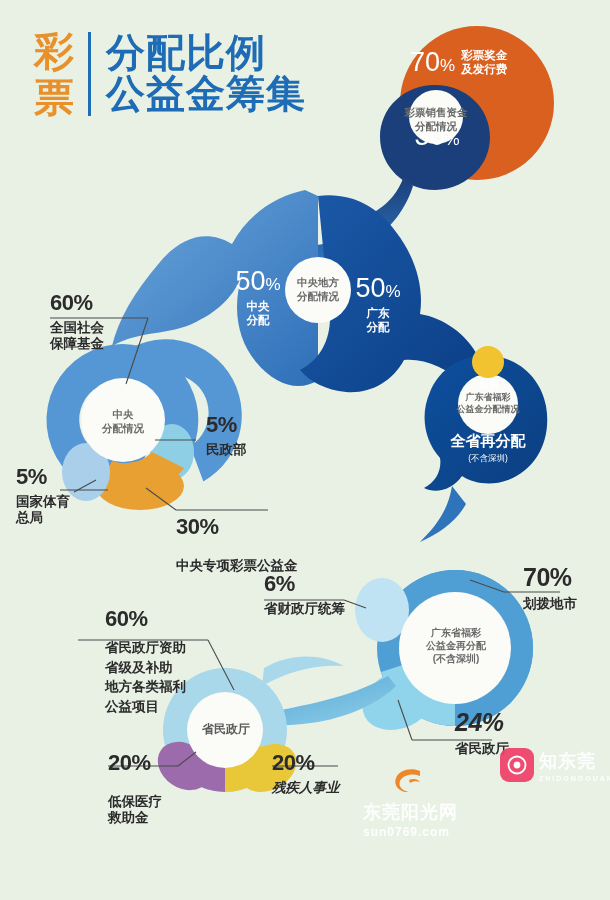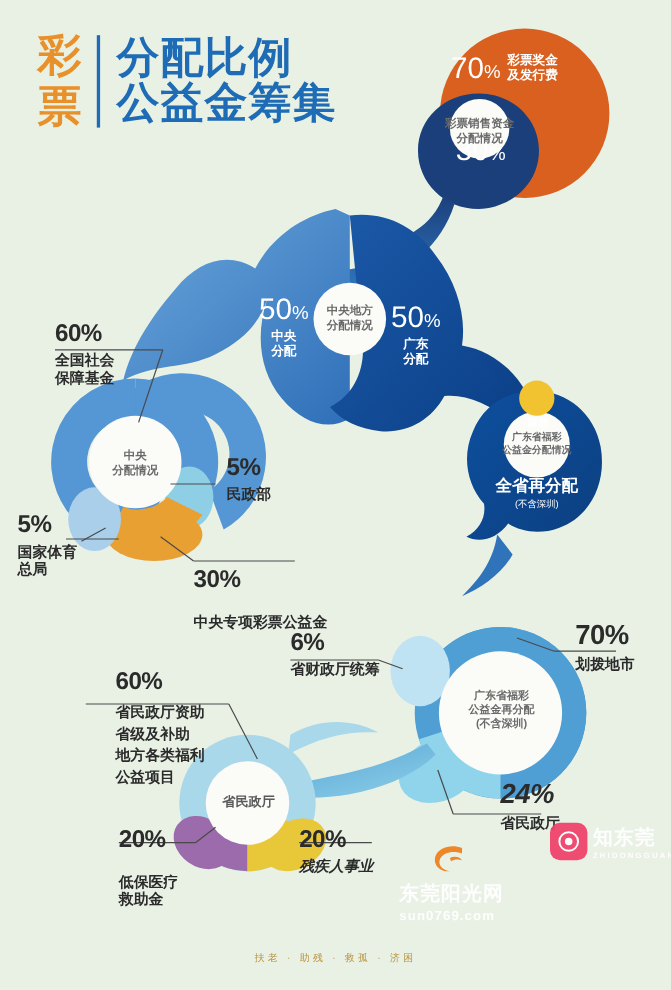--- a/index.html
+++ b/index.html
@@ -307,14 +307,13 @@
       <circle cx="11" cy="11" r="3.4" fill="#fff"></circle>
     </svg>
   </div>
   <div style="margin-left:5px;">
     <div class="wm-txt" style="font-size:18px;letter-spacing:1px;">知东莞</div>
     <div class="wm-txt" style="font-size:7px;letter-spacing:2px;margin-top:2px;">ZHIDONGGUAN</div>
   </div>
 </div>
 
 <div id="footer">
-  <div class="fs">扶老 · 助残 · 救孤 · 济困</div>
 </div>
 
 </body></html>

